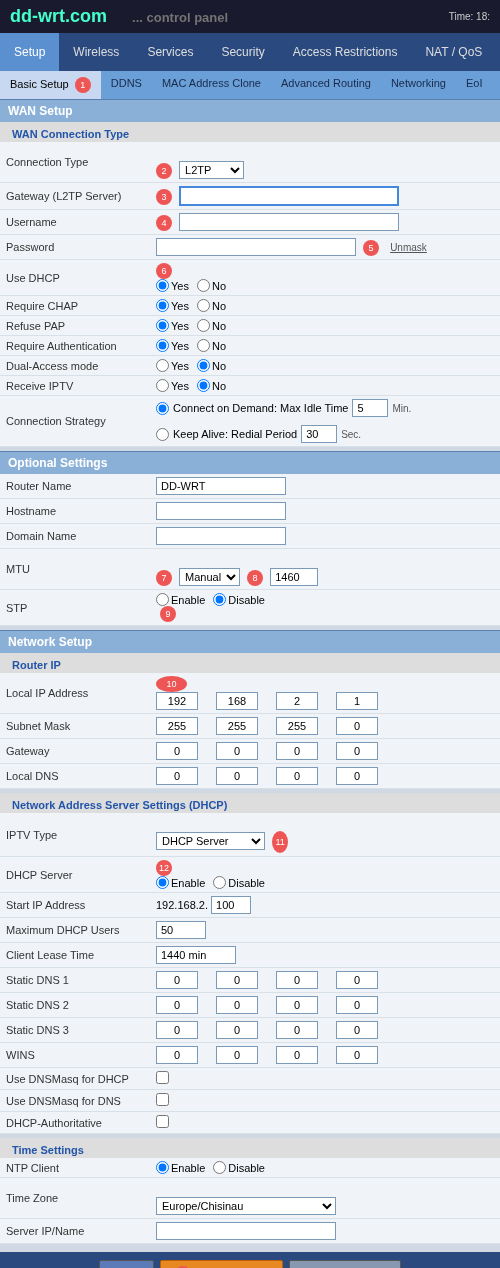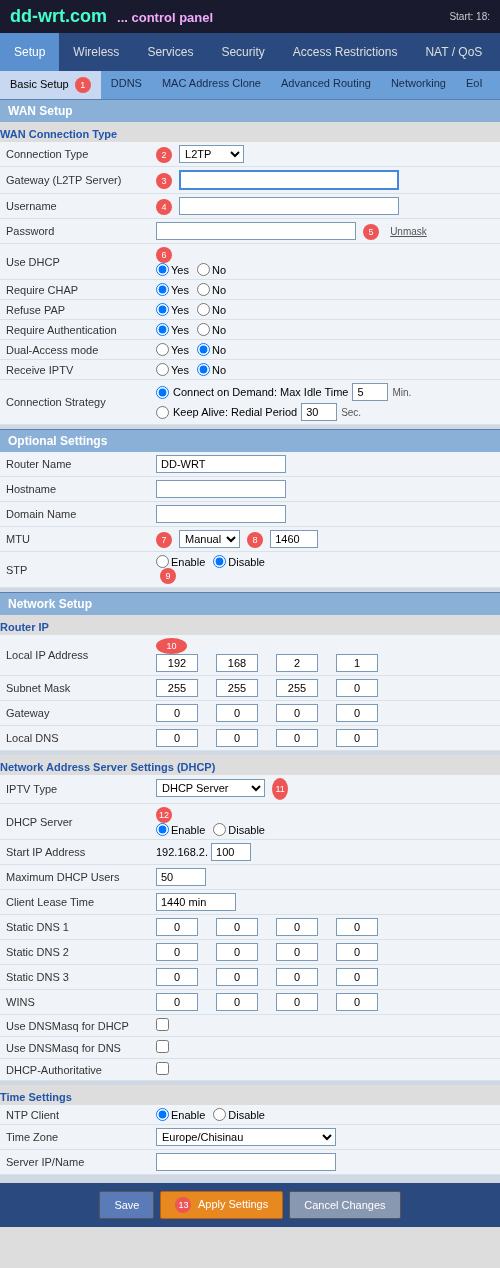--- a/index.html
+++ b/index.html
@@ -2,87 +2,87 @@
 <html><head>
   <meta charset="utf-8">
   <style>
     * { box-sizing: border-box; margin: 0; padding: 0; }
     body { font-family: Arial, sans-serif; font-size: 11px; background: #ddd; width: 500px; }
 
     
     .header { background: #1a1a2e; padding: 6px 10px; display: flex; justify-content: space-between; align-items: center; }
     .header .logo { color: #fff; font-size: 18px; font-weight: bold; }
     .header .logo span { color: #4fc; }
-    .header .logo .control { color: #f0abfc; font-size: 13px; margin-left: 5px; }
+    .header .logo .control { color: #737373; font-size: 13px; margin-left: 20px; }
     .header .time { color: #ccc; font-size: 10px; }
 
     
     .nav-tabs { background: #2a4a7f; display: flex; flex-wrap: nowrap; overflow: hidden; }
     .nav-tabs .tab { color: #ddd; padding: 12px 14px; cursor: pointer; font-size: 12px; white-space: nowrap; }
     .nav-tabs .tab.active { background: #5a8fd0; color: #fff; }
 
     
     .sub-tabs { background: #6a9fd8; display: flex; flex-wrap: nowrap; overflow: hidden; }
     .sub-tabs .tab { color: #1a2a4a; padding: 6px 10px; cursor: pointer; font-size: 11px; white-space: nowrap; text-align: center; }
     .sub-tabs .tab.active { background: #c8d8f0; color: #000; }
     .sub-tabs .tab .badge { background: #e55; color: #fff; border-radius: 50%; width: 16px; height: 16px; display: inline-flex; align-items: center; justify-content: center; font-size: 9px; margin-left: 3px; }
 
     
     .section-header { background: #8ab0d8; padding: 4px 8px; font-weight: bold; font-size: 12px; color: #fff; border-top: 1px solid #5a80b0; }
 
     
-    .cat-header { color: #2255aa; font-weight: bold; padding: 6px 8px 2px 0; font-size: 11px; }
+    .cat-header { color: #2255aa; font-weight: bold; padding: 6px 8px 2px 12px; font-size: 11px; }
 
     
     .form-table { width: 100%; border-collapse: collapse; background: #f0f4f8; }
     .form-table tr td { padding: 3px 6px; vertical-align: middle; }
     .form-table tr td:first-child { width: 150px; color: #333; }
     .form-table tr { border-bottom: 1px solid #d8e0e8; }
 
     input[type="text"], input[type="password"] {
       border: 1px solid #7a9ab8;
       padding: 2px 4px;
       font-size: 11px;
       background: #fff;
     }
     input[type="text"].blue-border { border: 2px solid #4488dd; }
-    select { font-size: 11px; border: 1px solid #7a9ab8; background: #fff; padding: 1px; }
+    select { font-size: 11px; border: 1px solid #7a9ab8; background: #fff; padding: 1px; margin-top: 16px; }
 
     .radio-group { display: flex; align-items: center; gap: 8px; }
     .radio-group label { display: flex; align-items: center; gap: 2px; cursor: pointer; }
 
     
     .ip-group { display: flex; gap: 18px; }
     .ip-group input { width: 42px; text-align: center; border: 1px solid #7a9ab8; padding: 2px; font-size: 11px; }
 
     
     .bottom-bar { background: #2a4a7f; padding: 8px; display: flex; justify-content: center; gap: 6px; }
     .btn { padding: 5px 14px; font-size: 11px; cursor: pointer; border: 1px solid #555; border-radius: 2px; }
     .btn-save { background: #5a7ab8; color: #fff; }
     .btn-apply { background: #e88820; color: #fff; border: 1px solid #c06000; }
     .btn-cancel { background: #8898b0; color: #fff; }
 
     .subsection-gap { height: 4px; background: #d0d8e4; }
     .unmask-link { color: #555; font-size: 10px; cursor: pointer; text-decoration: underline; margin-left: 4px; }
-    .strategy-row { display: flex; flex-direction: column; gap: 2px; }
+    .strategy-row { display: flex; flex-direction: column; gap: 8px; }
     .strategy-inner { display: flex; align-items: center; gap: 4px; }
     .strategy-inner input[type="text"] { width: 36px; }
 
     .number-input { width: 40px; }
     .min-sec { font-size: 10px; color: #555; }
   </style>
 </head>
 <body>
 
 <div class="header">
   <div class="logo">
     <span>dd-wrt<span style="color:#4fc;">.com</span></span>
     <span class="control">... control panel</span>
   </div>
-  <div class="time">Start: 18:</div>
+  <div class="time">Time: 18:</div>
 </div>
 
 <div class="nav-tabs">
   <div class="tab active">Setup</div>
   <div class="tab">Wireless</div>
   <div class="tab">Services</div>
   <div class="tab">Security</div>
   <div class="tab">Access Restrictions</div>
   <div class="tab">NAT / QoS</div>
   <div class="tab">Adm</div>

